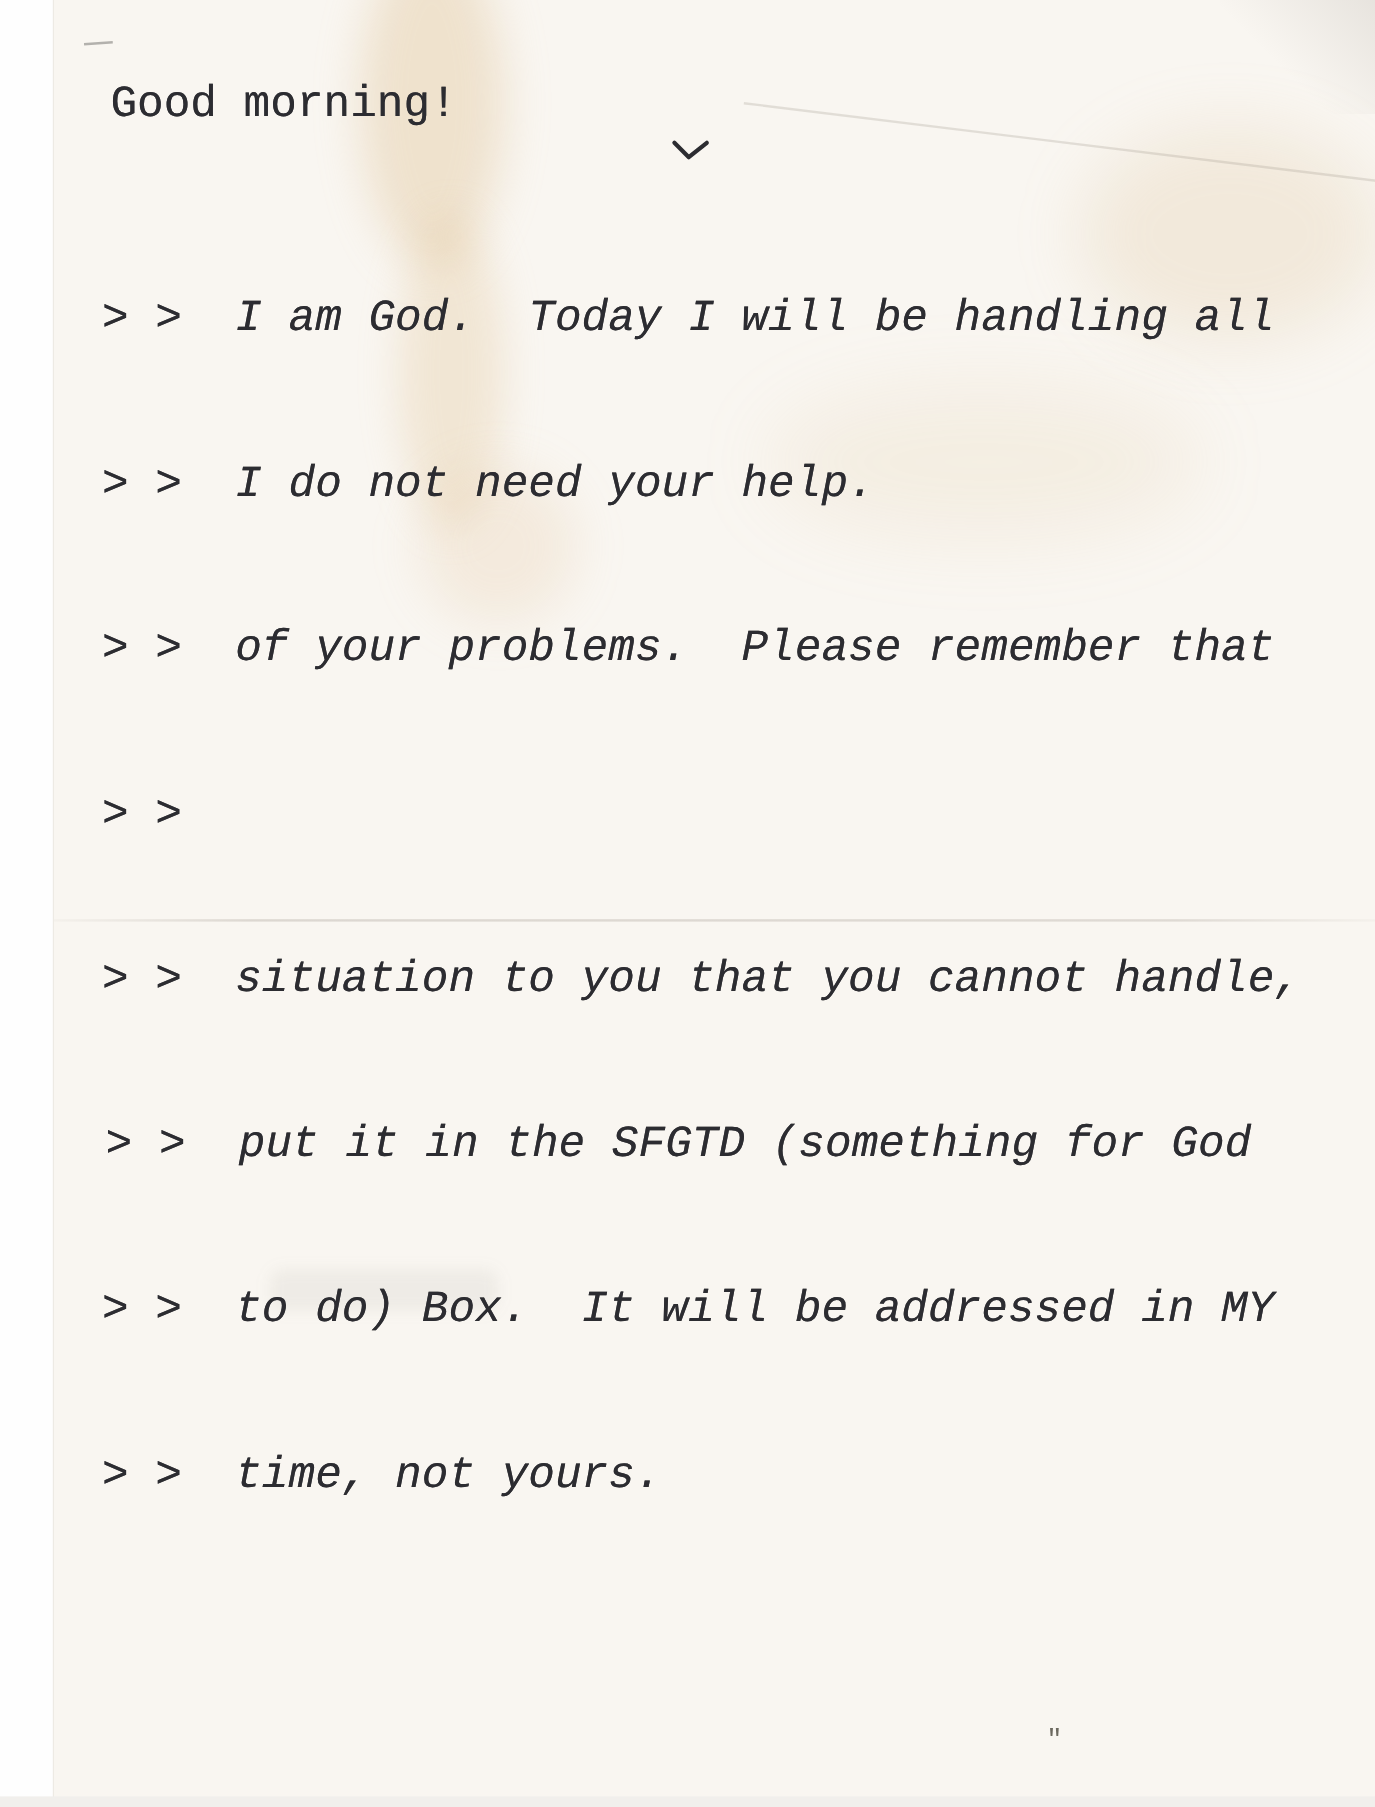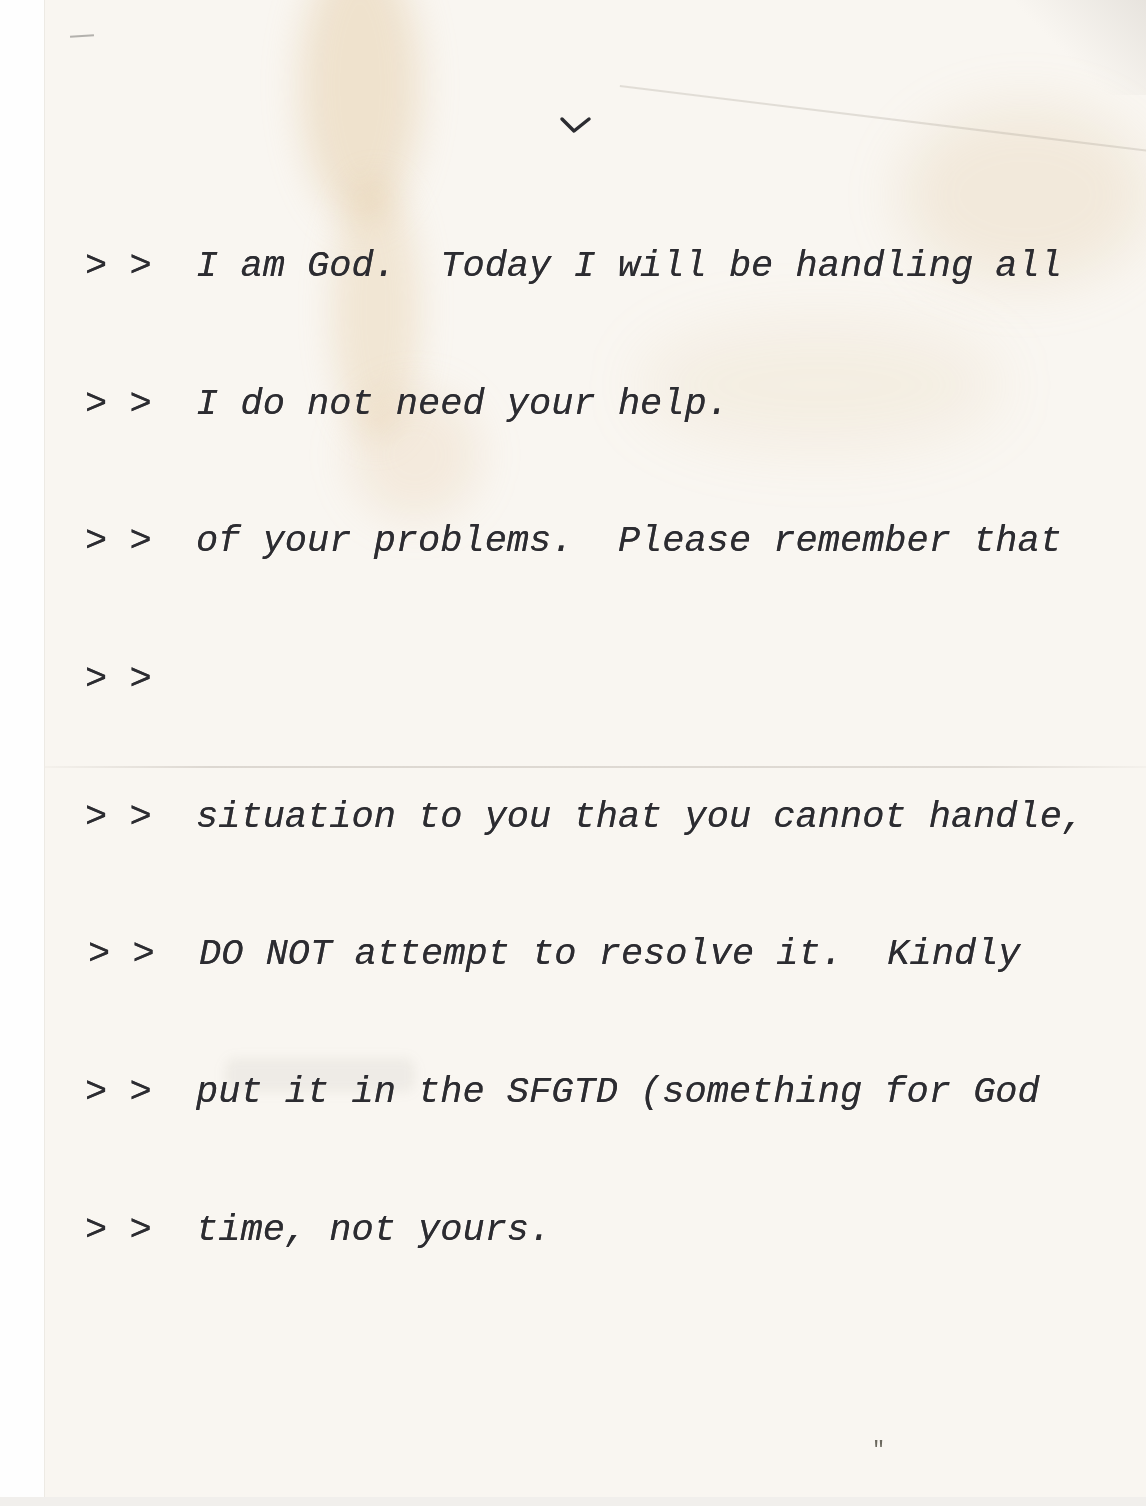--- a/index.html
+++ b/index.html
@@ -140,29 +140,30 @@
   <div class="pencil-dash"></div>
 
   <span class="ink-check">
     <svg width="36" height="24" viewBox="0 0 36 24">
       <path d="M4 5 L16 17 L31 5" fill="none" stroke="#2c2c31" stroke-width="3.5" stroke-linecap="round" stroke-linejoin="round"></path>
     </svg>
   </span>
 
   <span class="stray-mark">"</span>
 
+  <div class="greeting">Good morning!</div>
 
   <div class="letter-body">
     <div class="line">&gt; &gt;  I am God.  Today I will be handling all</div>
     <div class="line">&gt; &gt;  I do not need your help.</div>
     <div class="line">&gt; &gt;  of your problems.  Please remember that</div>
     <div class="line">&gt; &gt;</div>
     <div class="line">&gt; &gt;  situation to you that you cannot handle,</div>
-    <div class="line">&gt; &gt;  DO NOT attempt to resolve it.  Kindly</div>
     <div class="line">&gt; &gt;  put it in the SFGTD (something for God</div>
+    <div class="line">&gt; &gt;  to do) Box.  It will be addressed in MY</div>
     <div class="line">&gt; &gt;  time, not yours.</div>
     
     
     
     
     
     
     
     
     

